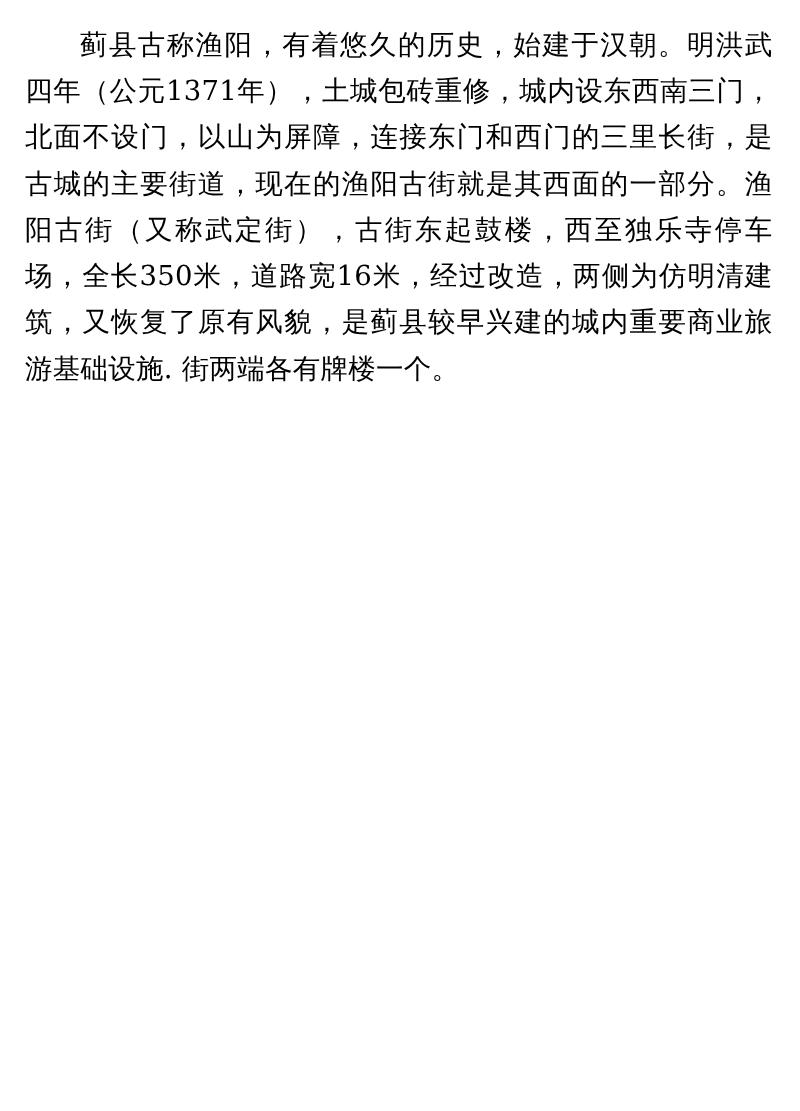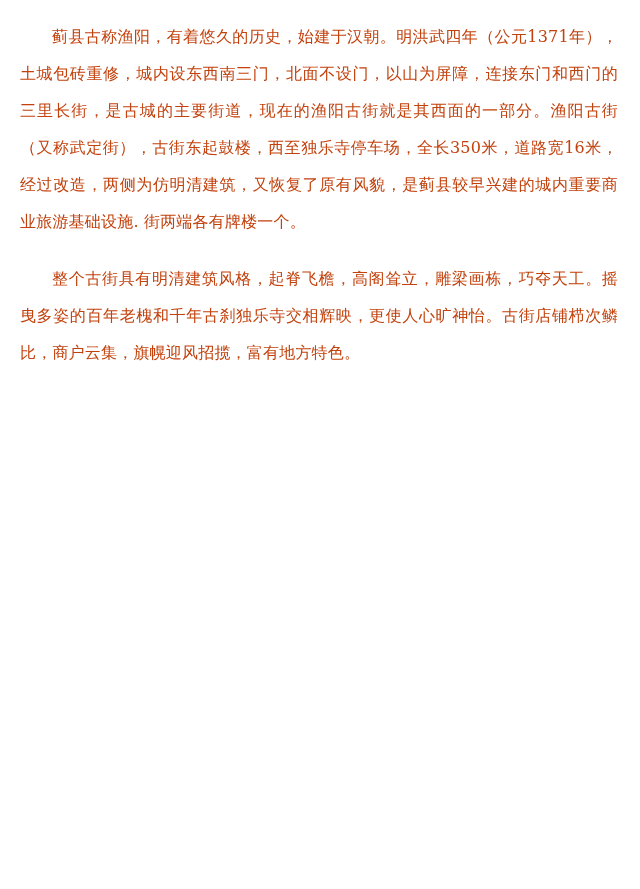--- a/index.html
+++ b/index.html
@@ -18,34 +18,33 @@
     width: 640px;
     height: 889px;
     padding: 18px 22px 10px 20px;
     background: #ffffff;
   }
   .doc-body {
     display: block;
   }
   .para {
     margin: 0 0 20px 0;
-    font-size: 16px;
+    font-size: 22px;
     line-height: 37px;
     text-align: justify;
     text-justify: inter-ideograph;
     text-indent: 2em;
     letter-spacing: 0.2px;
-    color: #c2410c;
+    color: #000000;
     font-family: "DejaVu Serif", "Liberation Serif", serif;
   }
   .para:last-child {
     margin-bottom: 0;
   }
 </style>
 </head>
 <body>
 
 <div class="page">
   <div class="doc-body">
     <p class="para">蓟县古称渔阳，有着悠久的历史，始建于汉朝。明洪武四年（公元1371年），土城包砖重修，城内设东西南三门，北面不设门，以山为屏障，连接东门和西门的三里长街，是古城的主要街道，现在的渔阳古街就是其西面的一部分。渔阳古街（又称武定街），古街东起鼓楼，西至独乐寺停车场，全长350米，道路宽16米，经过改造，两侧为仿明清建筑，又恢复了原有风貌，是蓟县较早兴建的城内重要商业旅游基础设施. 街两端各有牌楼一个。</p>
-    <p class="para">整个古街具有明清建筑风格，起脊飞檐，高阁耸立，雕梁画栋，巧夺天工。摇曳多姿的百年老槐和千年古刹独乐寺交相辉映，更使人心旷神怡。古街店铺栉次鳞比，商户云集，旗幌迎风招揽，富有地方特色。</p>
   </div>
 </div>
 
 </body></html>

